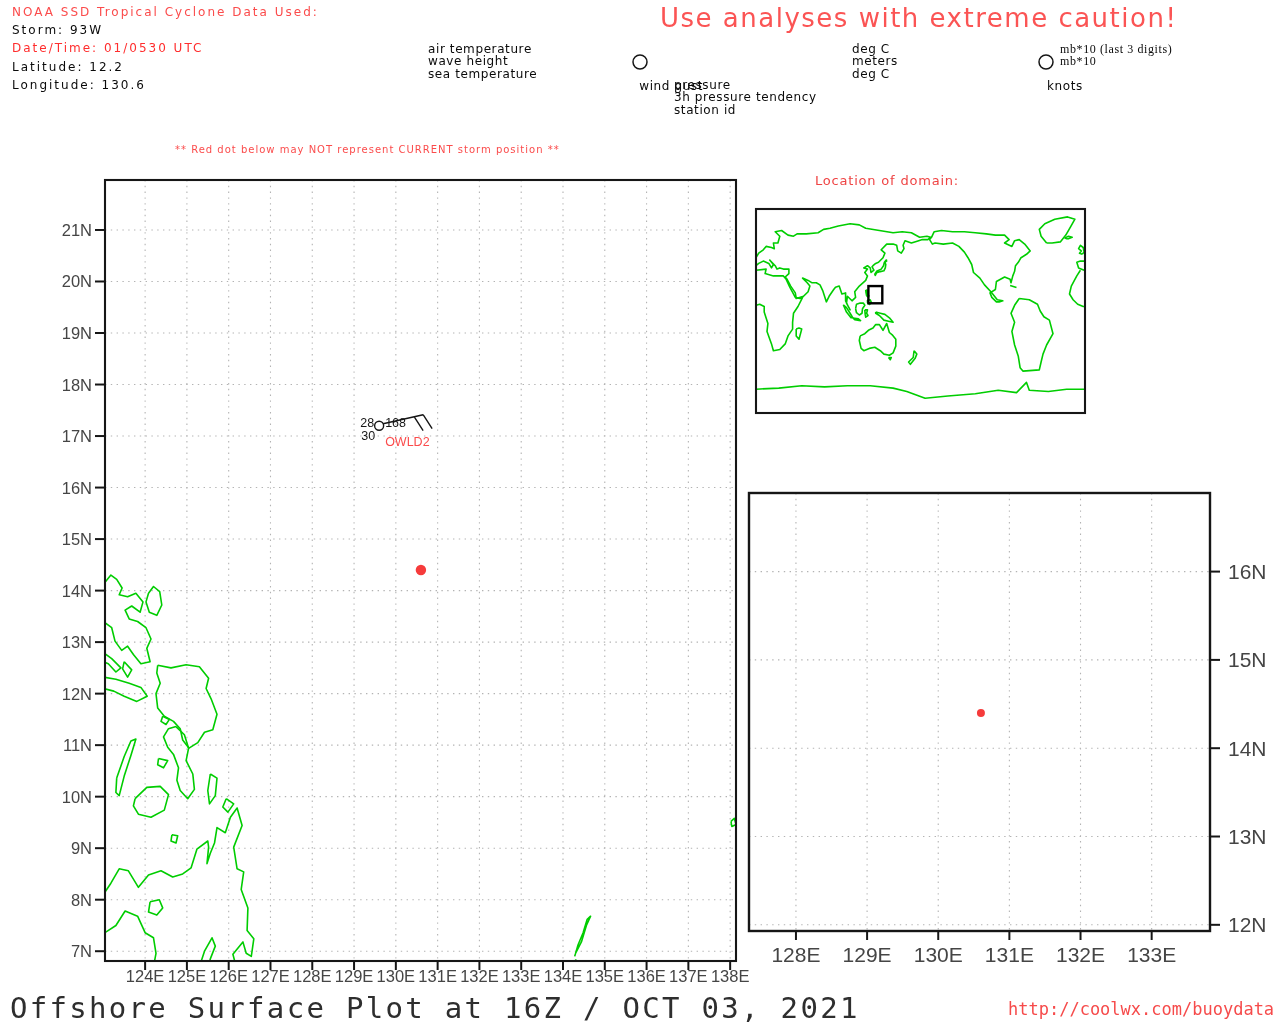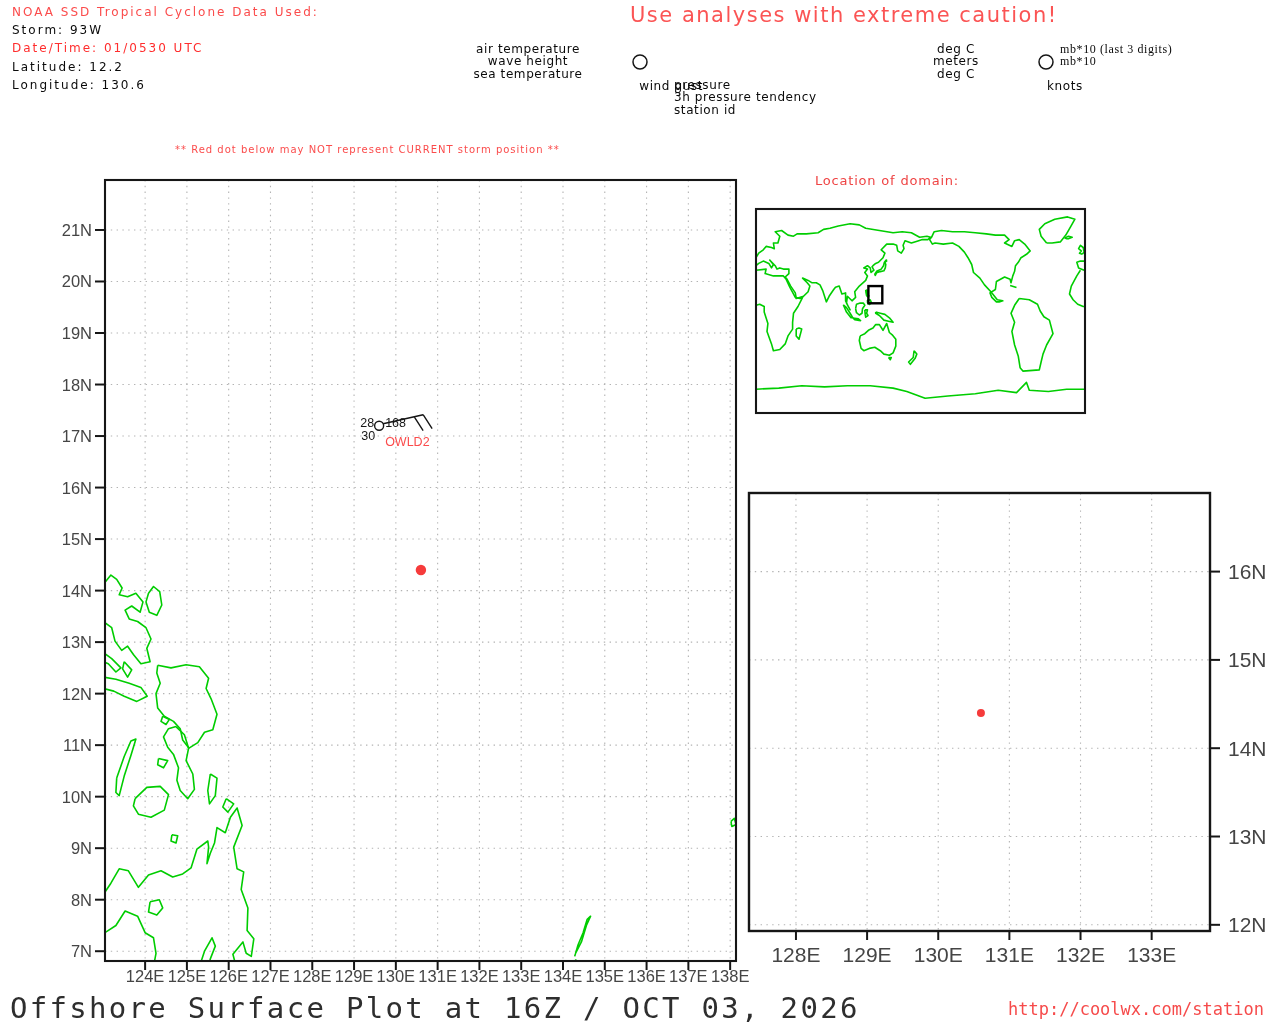--- a/index.html
+++ b/index.html
@@ -2,26 +2,26 @@
 <html><head>
 <meta charset="utf-8">
 <style>
   html,body{margin:0;padding:0;}
   body{width:1280px;height:1024px;background:#ffffff;position:relative;overflow:hidden;
        font-family:"DejaVu Sans",sans-serif;color:#000;}
   .abs{position:absolute;white-space:nowrap;}
   .hdr{font-size:12px;letter-spacing:2px;color:#0a0a0a;}
   .hdr-red{color:#fb4b4b;}
   .hdr-red-bold{color:#ff2d2d;font-weight:normal;}
-  .caution{font-size:21px;letter-spacing:1.5px;color:#fb5454;}
+  .caution{font-size:26px;letter-spacing:1.5px;color:#fb5454;margin-left:30px;}
   .leg{font-size:12px;letter-spacing:0.6px;line-height:12.4px;color:#0a0a0a;}
-  .leg-left{left:428px;top:43px;width:200px;text-align:center;}
+  .leg-left{left:428px;top:43px;width:200px;text-align:left;}
   .leg-right{left:674px;top:43px;text-align:left;margin-top:36px;}
   .leg-gust{left:593px;top:80px;width:110px;text-align:right;}
-  .units-left{left:880px;top:43px;width:152px;text-align:center;}
+  .units-left{left:852px;top:43px;width:152px;text-align:left;}
   .units-right{left:1060px;top:43px;text-align:left;font-family:Liberation Serif, serif;}
   .units-knots{left:1047px;top:80px;}
   .warning{left:175px;top:144px;font-size:10px;letter-spacing:1px;color:#fb4b4b;}
   .domain-title{left:815px;top:173px;font-size:13px;letter-spacing:0.8px;color:#ef4444;}
   .footer-title{left:10px;top:991px;font-family:"DejaVu Sans Mono",monospace;font-size:29px;
                 letter-spacing:2.3px;color:#2e2e2e;}
   .footer-url{left:1008px;top:999px;font-family:"DejaVu Sans Mono",monospace;font-size:17px;
               color:#f64b4b;}
   #plot-svg{position:absolute;left:0;top:0;}
 </style>
@@ -56,22 +56,22 @@
 <div class="abs leg units-right">
   <div>mb*10 (last 3 digits)</div>
   <div>mb*10</div>
 </div>
 <div class="abs leg units-knots">knots</div>
 
 <div class="abs warning">** Red dot below may NOT represent CURRENT storm position **</div>
 
 <div class="abs domain-title">Location of domain:</div>
 
-<div class="abs footer-title">Offshore Surface Plot at 16Z / OCT 03, 2026</div>
-<div class="abs footer-url">http://coolwx.com/station</div>
+<div class="abs footer-title">Offshore Surface Plot at 16Z / OCT 03, 2021</div>
+<div class="abs footer-url">http://coolwx.com/buoydata</div>
 
 <svg id="plot-svg" width="1280" height="1024" viewBox="0 0 1280 1024">
     <g>
       <clipPath id="clip-main-map">
         <rect x="105" y="180" width="631" height="781"></rect>
       </clipPath>
       <g stroke="#b3b3b3" stroke-dasharray="1.4 4.4" stroke-width="1.1" fill="none">
         <line x1="145.1165562913905" y1="180" x2="145.1165562913905" y2="961"></line>
         <line x1="186.90463576158925" y1="180" x2="186.90463576158925" y2="961"></line>
         <line x1="228.692715231788" y1="180" x2="228.692715231788" y2="961"></line>

